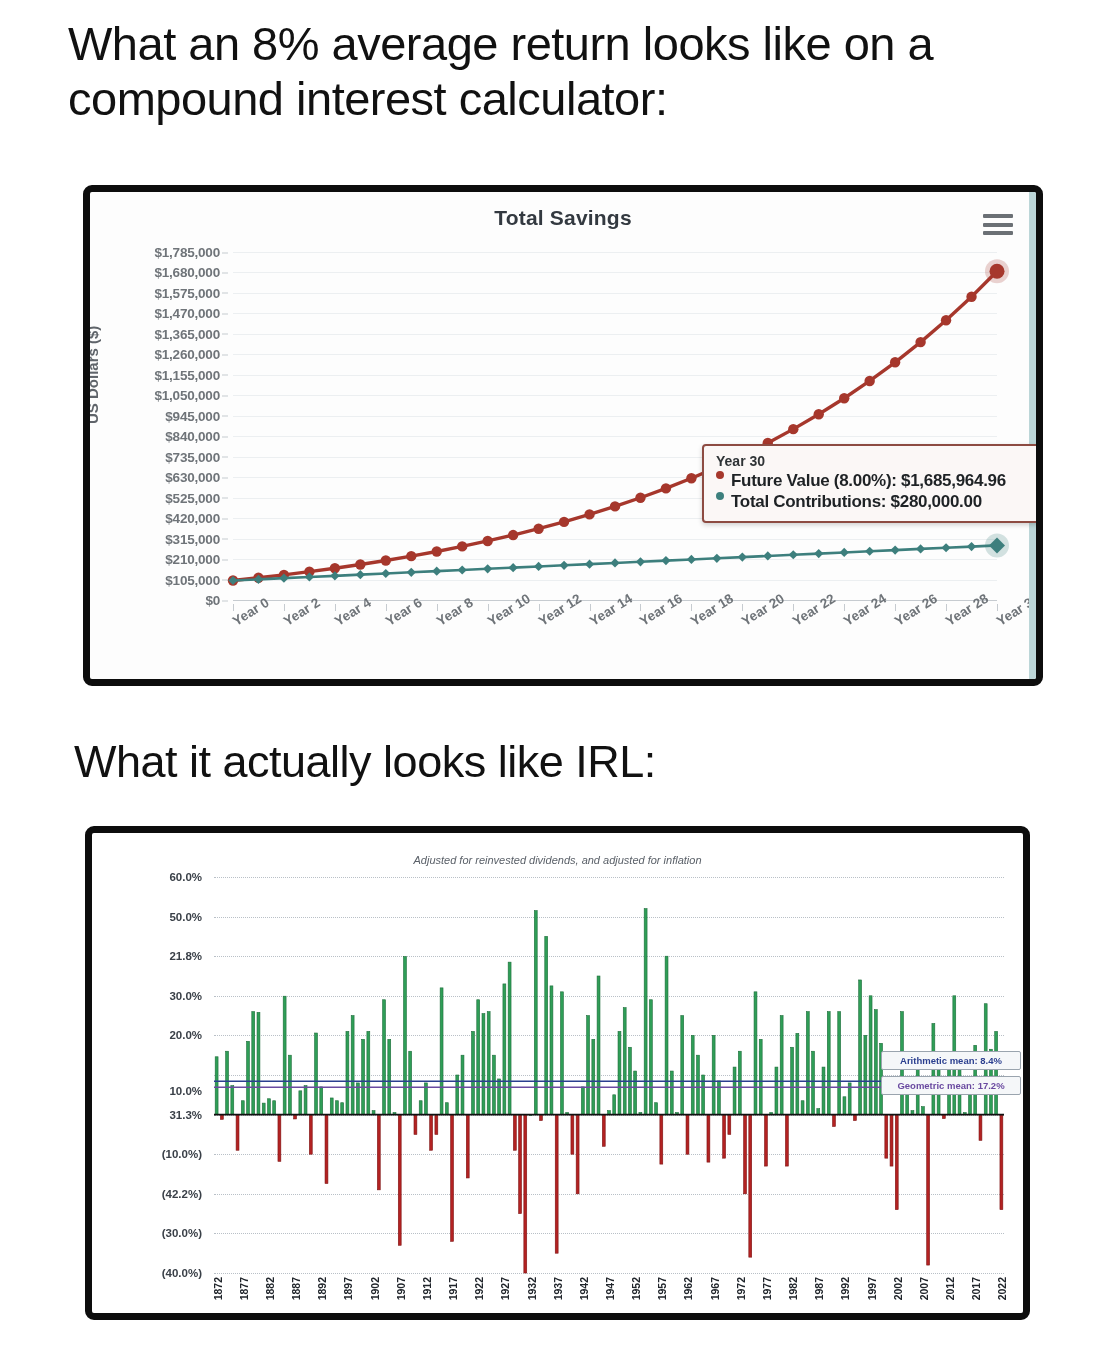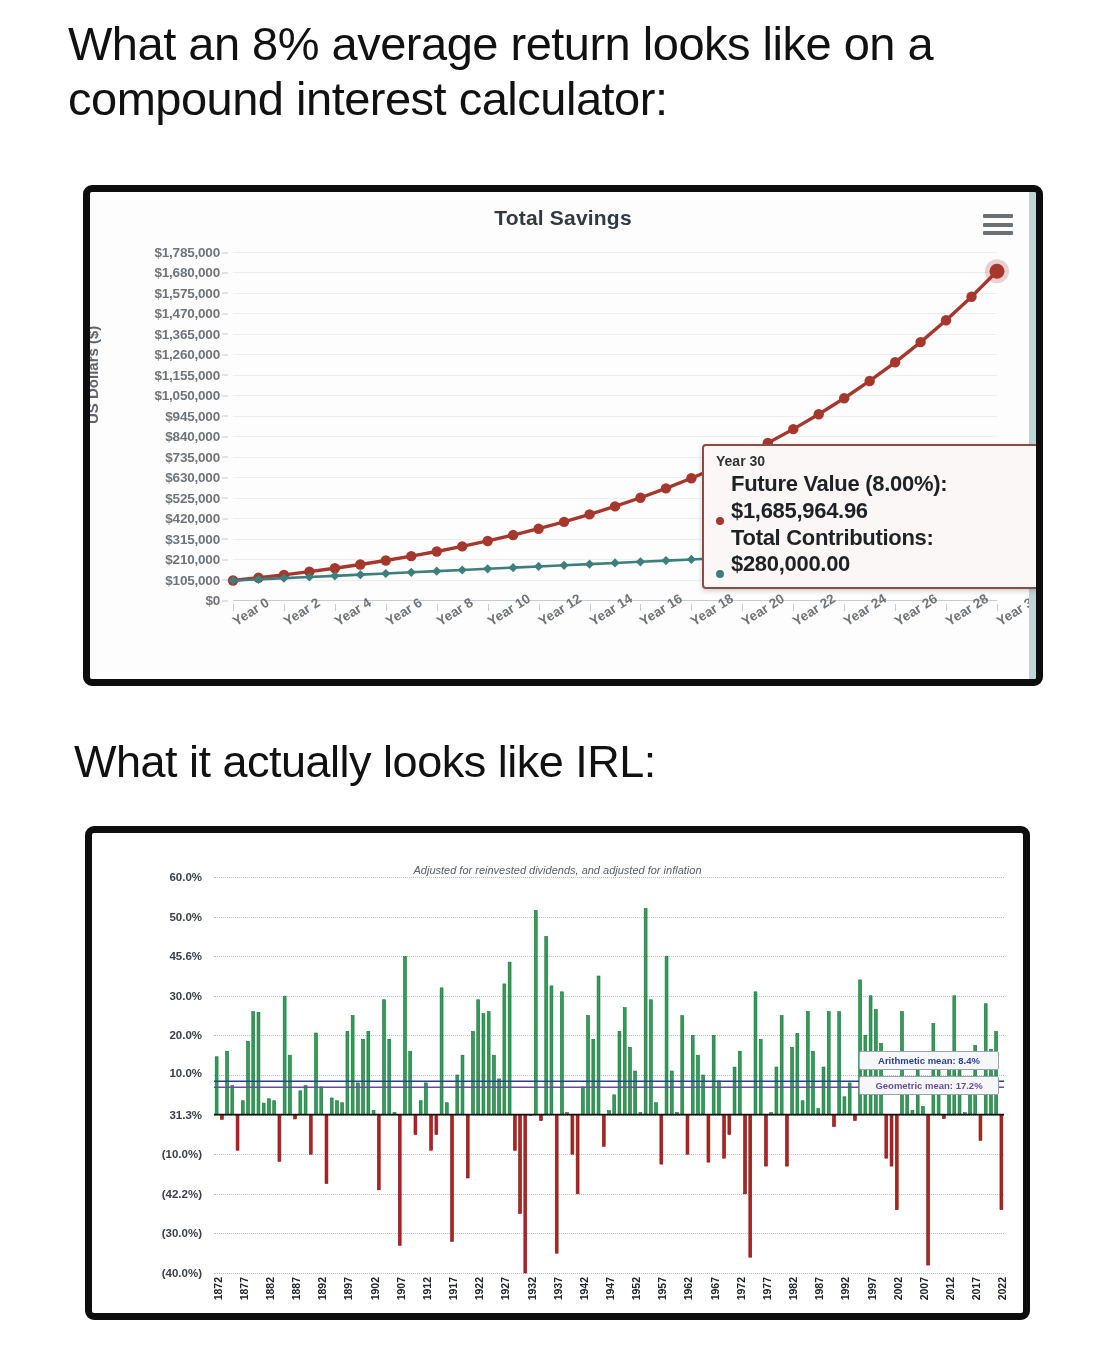--- a/index.html
+++ b/index.html
@@ -84,61 +84,61 @@
   
   #c1-tooltip{
     position:absolute;left:612px;top:252px;width:370px;
     background:#fbf7f6;border:2px solid #8d4b42;border-radius:4px;
     padding:7px 12px 9px 12px;box-sizing:border-box;
     box-shadow:0 2px 5px rgba(0,0,0,.18);
     z-index:40;
   }
   #c1-tooltip .tt-head{font-size:14px;font-weight:bold;color:#2f3336;margin-bottom:2px;}
   #c1-tooltip .tt-row{
-    font-size:22px;font-weight:bold;color:#1e2225;
-    display:flex;align-items:flex-end;line-height:1.22;letter-spacing:-0.3px;
+    font-size:17px;font-weight:bold;color:#1e2225;
+    display:flex;align-items:flex-start;line-height:1.22;letter-spacing:-0.3px;
   }
   #c1-tooltip .dot{
     width:8px;height:8px;border-radius:50%;margin-right:7px;flex:0 0 auto;
   }
   #c1-tooltip .dot.red{background:#a6372c;}
   #c1-tooltip .dot.teal{background:#3d7f7d;}
   #c1-right-strip{
     position:absolute;right:0;top:0;bottom:0;width:7px;background:#bcd6d8;
   }
 
   
   #chart2-inner{position:absolute;inset:0;background:#ffffff;}
   #c2-title{
     position:absolute;left:0;right:0;top:11px;text-align:center;
     font-size:16.5px;font-weight:bold;color:#1d2228;letter-spacing:-0.2px;
   }
   #c2-subtitle{
-    position:absolute;left:0;right:0;top:31px;text-align:center;
+    position:absolute;left:0;right:0;top:21px;text-align:center;
     font-size:11px;font-style:italic;color:#5a6068;
   }
   #c2-grid{position:absolute;left:122px;top:44px;width:790px;height:396px;}
   #c2-grid .g2{
     position:absolute;left:0;right:0;height:0;
     border-top:1px dotted #b9c0c7;
   }
   #c2-ylabels{position:absolute;left:8px;top:44px;width:108px;height:396px;}
   #c2-ylabels .y2{
     position:absolute;right:6px;transform:translateY(-50%);
     font-size:11.5px;font-weight:bold;color:#3a4048;white-space:nowrap;
   }
   #c2-bars{position:absolute;left:122px;top:44px;width:790px;height:396px;overflow:visible;}
   #c2-xlabels{position:absolute;left:122px;top:444px;width:790px;height:46px;}
   #c2-xlabels .x2{
     position:absolute;top:0;
     writing-mode:vertical-rl;transform:rotate(180deg);
     font-size:10.5px;font-weight:bold;color:#20252b;white-space:nowrap;
     letter-spacing:0px;
   }
-  #c2-legend{position:absolute;right:24px;top:218px;width:140px;z-index:20;margin-left:12px;}
+  #c2-legend{position:absolute;right:2px;top:218px;width:140px;z-index:20;margin-left:12px;}
   #c2-legend .lg{
     background:#f5f7f9;border:1px solid #9aa4ae;border-radius:2px;
     font-size:9.5px;font-weight:bold;text-align:center;
     padding:3px 4px;margin-bottom:6px;white-space:nowrap;
   }
   #c2-legend .lg.arith{color:#2b3f8f;}
   #c2-legend .lg.geo{color:#6a4aa0;}
 </style>
 </head>
 <body>
@@ -325,24 +325,24 @@
 <div id="headline-2" class="headline">What it actually looks like IRL:</div>
 
 <div id="card-sp500" class="chart-card">
   <div id="chart2-inner">
 
     <div id="c2-subtitle">Adjusted for reinvested dividends, and adjusted for inflation</div>
 
     <div id="c2-ylabels">
         <div class="y2" style="top: 0px;">60.0%</div>
         <div class="y2" style="top: 39.6px;">50.0%</div>
-        <div class="y2" style="top: 79.2px;">45.6%</div>
+        <div class="y2" style="top: 79.2px;">21.8%</div>
         <div class="y2" style="top: 118.8px;">30.0%</div>
         <div class="y2" style="top: 158.4px;">20.0%</div>
-        <div class="y2" style="top: 196px;">10.0%</div>
+        <div class="y2" style="top: 214px;">10.0%</div>
         <div class="y2" style="top: 237.6px;">31.3%</div>
         <div class="y2" style="top: 277.2px;">(10.0%)</div>
         <div class="y2" style="top: 316.8px;">(42.2%)</div>
         <div class="y2" style="top: 356.4px;">(30.0%)</div>
         <div class="y2" style="top: 396px;">(40.0%)</div>
       </div>
     <div id="c2-grid">
         <div class="g2" style="top: 0px;"></div>
         <div class="g2" style="top: 39.6px;"></div>
         <div class="g2" style="top: 79.2px;"></div>

